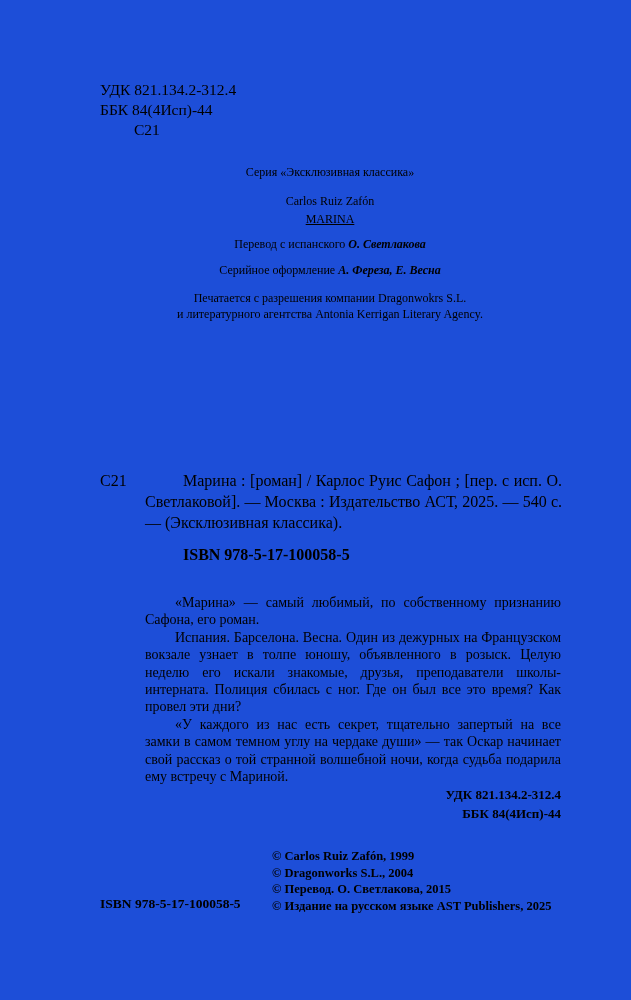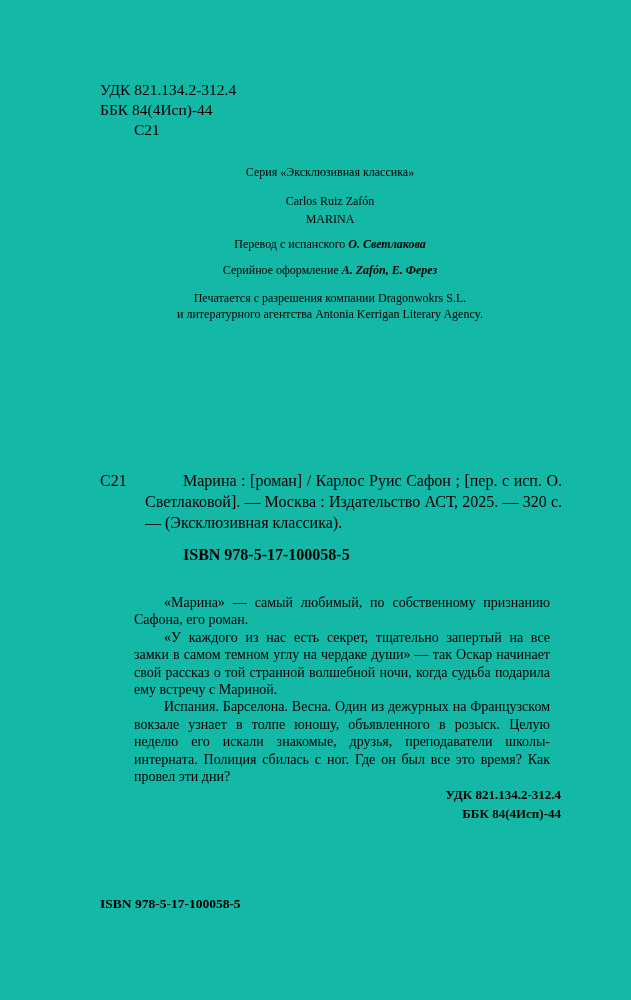--- a/index.html
+++ b/index.html
@@ -1,21 +1,21 @@
 <!DOCTYPE html>
 <html><head>
 <meta charset="utf-8">
 <style>
   * { margin: 0; padding: 0; box-sizing: border-box; }
   html, body { background: #ffffff; }
   .page {
     position: relative;
     width: 631px;
     height: 1000px;
-    background: #14b8a6;
+    background: #1d4ed8;
     color: #000000;
     font-family: "Liberation Serif", serif;
     overflow: hidden;
   }
   
   .top-codes {
     position: absolute;
     left: 100px;
     top: 80px;
     font-size: 15.5px;
@@ -27,21 +27,21 @@
   .header-block {
     position: absolute;
     left: 100px;
     top: 165px;
     width: 460px;
     text-align: center;
     font-size: 12px;
   }
   .header-block .series      { margin-bottom: 14px; }
   .header-block .author-lat  { margin-bottom: 3px; }
-  .header-block .title-lat   { margin-bottom: 10px; }
+  .header-block .title-lat   { margin-bottom: 10px; text-decoration: underline; }
   .header-block .transl      { margin-bottom: 11px; }
   .header-block .design      { margin-bottom: 13px; }
   .header-block .perm1       { margin-bottom: 1px; }
   .name-ital { font-style: italic; font-weight: bold; }
 
   
   .catalog {
     position: absolute;
     left: 100px;
     top: 470px;
@@ -67,21 +67,21 @@
   }
   .catalog .isbn {
     font-weight: bold;
     margin-left: 83px;
     margin-top: 11px;
   }
 
   
   .annotation {
     position: absolute;
-    left: 134px;
+    left: 145px;
     top: 594px;
     width: 416px;
     font-size: 14px;
     line-height: 17.4px;
     text-align: justify;
   }
   .annotation p { text-indent: 30px; }
 
   
   .bottom-codes {
@@ -121,40 +121,46 @@
     <div>УДК 821.134.2-312.4</div>
     <div>ББК 84(4Исп)-44</div>
     <div class="code-c21">С21</div>
   </div>
 
   <div class="header-block">
     <p class="series">Серия «Эксклюзивная классика»</p>
     <p class="author-lat">Carlos Ruiz Zafón</p>
     <p class="title-lat">MARINA</p>
     <p class="transl"><span>Перевод  с испанского </span><span class="name-ital">О. Светлакова</span></p>
-    <p class="design"><span>Серийное оформление </span><span class="name-ital">А. Zafón, Е. Ферез</span></p>
+    <p class="design"><span>Серийное оформление </span><span class="name-ital">А. Фереза, Е. Весна</span></p>
     <p class="perm1">Печатается  с разрешения компании Dragonwokrs S.L.</p>
     <p class="perm2">и литературного агентства Antonia Kerrigan Literary Agency.</p>
   </div>
 
   <div class="catalog">
     <div class="catalog-row">
       <span class="code">С21</span>
-      <div class="entry">Марина : [роман] / Карлос Руис Сафон ; [пер. с исп. О. Светлаковой]. — Москва : Издательство АСТ, 2025. — 320 с. — (Эксклюзивная классика).</div>
+      <div class="entry">Марина : [роман] / Карлос Руис Сафон ; [пер. с исп. О. Светлаковой]. — Москва : Издательство АСТ, 2025. — 540 с. — (Эксклюзивная классика).</div>
     </div>
     <div class="isbn">ISBN 978-5-17-100058-5</div>
   </div>
 
   <div class="annotation">
     <p>«Марина» — самый любимый, по собственному признанию Сафона, его роман.</p>
+    <p>Испания. Барселона. Весна. Один из дежурных на Французском вокзале узнает в толпе юношу, объявленного в розыск. Целую неделю его искали знакомые, друзья, преподаватели школы-интерната. Полиция сбилась с ног. Где он был все это время? Как провел эти дни?</p>
     <p>«У каждого из нас есть секрет, тщательно запертый на все замки в самом темном углу на чердаке души» — так Оскар начинает свой рассказ о той странной волшебной ночи, когда судьба подарила ему встречу с Мариной.</p>
-    <p>Испания. Барселона. Весна. Один из дежурных на Французском вокзале узнает в толпе юношу, объявленного в розыск. Целую неделю его искали знакомые, друзья, преподаватели школы-интерната. Полиция сбилась с ног. Где он был все это время? Как провел эти дни?</p>
   </div>
 
   <div class="bottom-codes">
     <div>УДК 821.134.2-312.4</div>
     <div>ББК 84(4Исп)-44</div>
   </div>
 
+  <div class="copyright-block">
+    <div>© Carlos Ruiz Zafón, 1999</div>
+    <div>© Dragonworks S.L., 2004</div>
+    <div>© Перевод. О. Светлакова, 2015</div>
+    <div>© Издание на русском языке AST Publishers, 2025</div>
+  </div>
 
   <div class="isbn-bottom">ISBN 978-5-17-100058-5</div>
 
 </div>
 
 </body></html>

